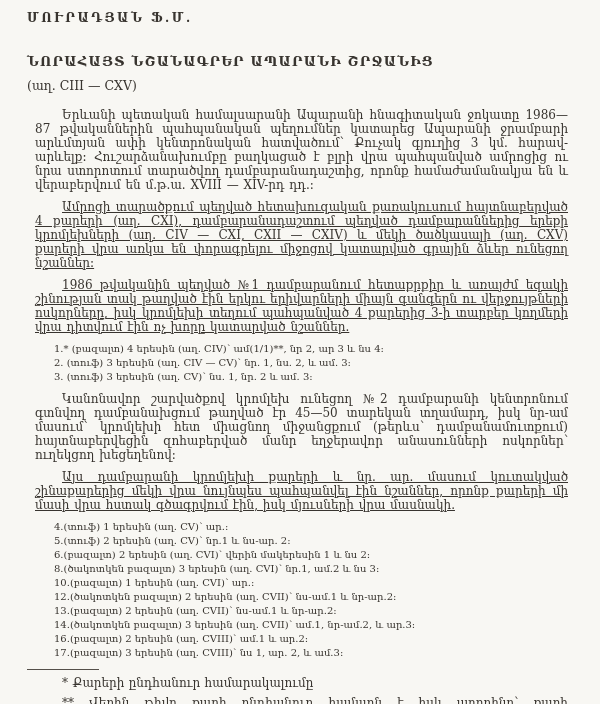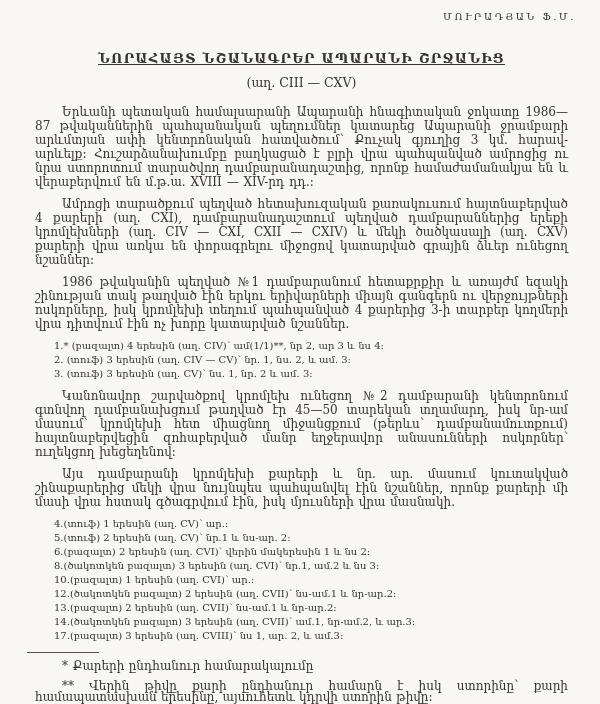--- a/index.html
+++ b/index.html
@@ -10,49 +10,47 @@
     font-family: "DejaVu Serif", "DejaVu Sans", serif;
     overflow: hidden;
   }
   .page {
     box-sizing: border-box;
     width: 600px; height: 704px;
     padding: 7px 24px 0 27px;
     overflow: hidden;
   }
   .author {
-    text-align: right;
-    font-size: 10px;
+    text-align: left;
+    font-size: 12px;
     letter-spacing: 2.5px;
-    font-weight: 400;
+    font-weight: 700;
     margin: 4px 0 0 0;
   }
   .title {
-    text-align: center;
     font-size: 13px;
     font-weight: 700;
     letter-spacing: 1.2px;
     margin: 29px 0 0 0;
-    text-decoration: underline;
   }
   .plates {
-    text-align: center;
+    text-align: left;
     font-size: 12.5px;
     margin: 9px 0 0 0;
   }
   .para {
     font-size: 12px;
     line-height: 14px;
     text-align: justify;
     text-indent: 27px;
     margin: 8px;
     word-spacing: 1px;
   }
   .para.first { margin-top: 15px; }
-  .para.gap { margin-top: 1px; }
+  .para.gap { margin-top: 1px; text-decoration: underline; }
   .stone-list { margin: 1px 0 0 0; }
   .stone-line {
     font-size: 10px;
     line-height: 14px;
     padding-left: 27px;
     white-space: nowrap;
     overflow: hidden;
   }
   .footnote-rule {
     width: 72px;
@@ -98,20 +96,21 @@
 
   <div class="stone-list">
     <div class="stone-line">4.(տուֆ) 1 երեսին (աղ. CV)՝ ար.:</div>
     <div class="stone-line">5.(տուֆ) 2 երեսին (աղ. CV)՝ նր.1 և նս-ար. 2:</div>
     <div class="stone-line">6.(բազալտ) 2 երեսին (աղ. CVI)՝ վերին մակերեսին 1 և նս 2:</div>
     <div class="stone-line">8.(ծակոտկեն բազալտ) 3 երեսին (աղ. CVI)՝ նր.1, ամ.2 և նս 3:</div>
     <div class="stone-line">10.(բազալտ) 1 երեսին (աղ. CVI)՝ ար.:</div>
     <div class="stone-line">12.(ծակոտկեն բազալտ) 2 երեսին (աղ. CVII)՝ նս-ամ.1 և նր-ար.2:</div>
     <div class="stone-line">13.(բազալտ) 2 երեսին (աղ. CVII)՝ նս-ամ.1 և նր-ար.2:</div>
     <div class="stone-line">14.(ծակոտկեն բազալտ) 3 երեսին (աղ. CVII)՝ ամ.1, նր-ամ.2, և ար.3:</div>
+    <div class="stone-line">16.(բազալտ) 2 երեսին (աղ. CVIII)՝ ամ.1 և ար.2:</div>
     <div class="stone-line">17.(բազալտ) 3 երեսին (աղ. CVIII)՝ նս 1, ար. 2, և ամ.3:</div>
   </div>
 
   <div class="footnote-rule"></div>
 
   <p class="footnote">* Քարերի ընդհանուր համարակալումը</p>
   <p class="footnote">** Վերին թիվը քարի ընդհանուր համարն է իսկ ստորինը՝ քարի համապատասխան երեսինը, այսուհետև կդրվի ստորին թիվը:</p>
 
 </div>
 

